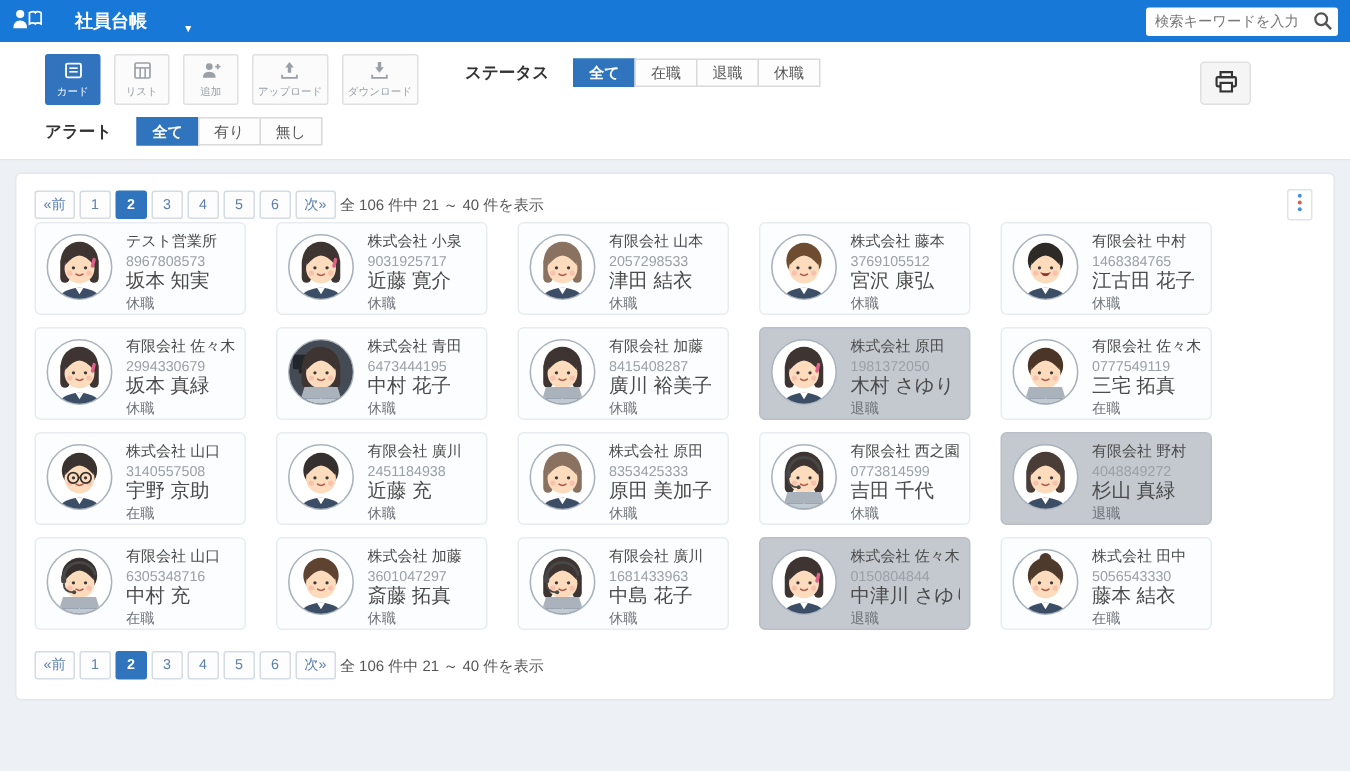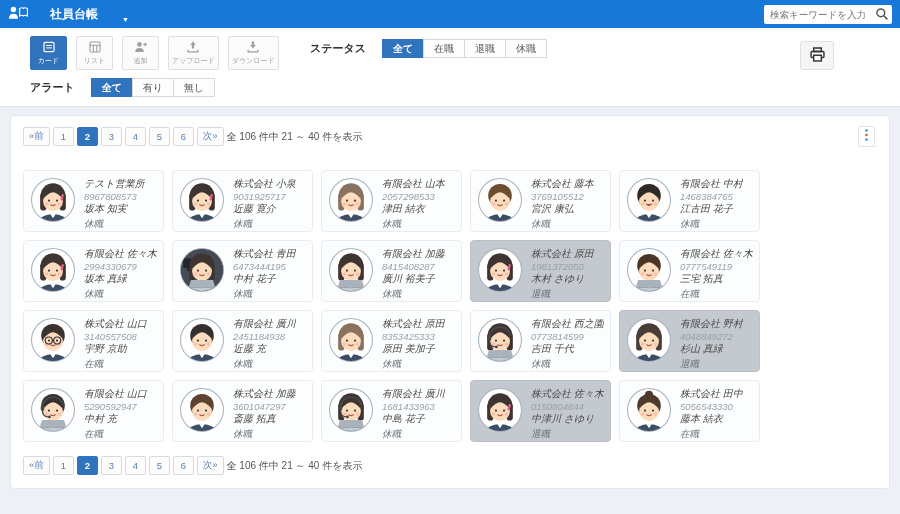--- a/index.html
+++ b/index.html
@@ -45,30 +45,30 @@
   .pg-row { display:flex; align-items:center; position:relative; height:21px; }
   .pg-buttons { display:flex; }
   .pbtn { height:19px; min-width:21px; border:1px solid #d5dbe2; background:#fdfdfe; color:#5b7fae;
           font-size:9.5px; margin-right:3px; border-radius:2px; cursor:pointer; padding:0 5px; font-family:inherit; }
   .pbtn.active { background:#2f74bd; border-color:#2f74bd; color:#fff; font-weight:bold; }
   .pg-summary { font-size:10px; color:#555; }
   .kebab { position:absolute; right:2px; top:0; width:17px; height:21px; border:1px solid #e0e4e8; background:#fff;
            border-radius:2px; display:flex; align-items:center; justify-content:center; cursor:pointer; }
   .kebab svg { width:5px; height:14px; }
 
-  .grid { margin:23px 0 13px; display:grid; grid-template-columns:repeat(5,141px); gap:8px 8px;font-style:italic; }
+  .grid { margin:1px 0 13px; display:grid; grid-template-columns:repeat(5,141px); gap:8px 20px; }
   .card { height:62px; background:#fcfdfe; border:1px solid #e8ecf1; border-radius:4px; display:flex;
           align-items:flex-start; padding:6px; cursor:pointer; }
   .card.retired { background:#c4c9d0; border-color:#babfc7; }
   .avatar { width:46px; height:46px; flex:none; display:block; }
   .avatar svg { width:46px; height:46px; display:block; }
   .info { margin-left:8px; overflow:hidden; padding-top:1px; }
   .company { font-size:10px; color:#4a4a4a; line-height:12.5px; white-space:nowrap; }
   .phone   { font-size:9.5px; color:#9aa0a6; line-height:12px; white-space:nowrap; }
-  .ename   { font-size:10px; color:#4a4a4a; line-height:12.5px; white-space:nowrap; }
+  .ename   { font-size:13px; color:#4a4a4a; line-height:12.5px; white-space:nowrap; }
   .status  { font-size:9.5px; color:#6b7076; margin-top:3px; }
 </style>
 </head>
 <body>
 
 <div class="app">
 
   <header class="topbar">
     <div class="brand">
       <span>
@@ -713,21 +713,21 @@
                 <rect x="11.2" y="19" width="3.6" height="6" rx="1.7" fill="#474747"></rect>
                 <path d="M13 25 Q13 31 19.8 31.2" fill="none" stroke="#474747" stroke-width="1.3"></path>
                 <circle cx="20.3" cy="31.2" r="1.4" fill="#474747"></circle>
                 <path d="M12.5 34.5 h23 l2.5 8 h-28 Z" fill="#aab3bc"></path>
                 <path d="M10 42.5 h28 l1 4 h-30 Z" fill="#c2cad1"></path>
               </g>
             </svg>
           </span>
           <div class="info">
             <div class="company">有限会社 山口</div>
-            <div class="phone">5290592947</div>
+            <div class="phone">6305348716</div>
             <div class="ename">中村 充</div>
             <div class="status">在職</div>
           </div>
         </div>
         <div class="card">
           <span class="avatar">
             <svg viewBox="0 0 48 48">
               <defs>
                 <clipPath id="av16">
                   <circle cx="24" cy="24" r="22"></circle>

